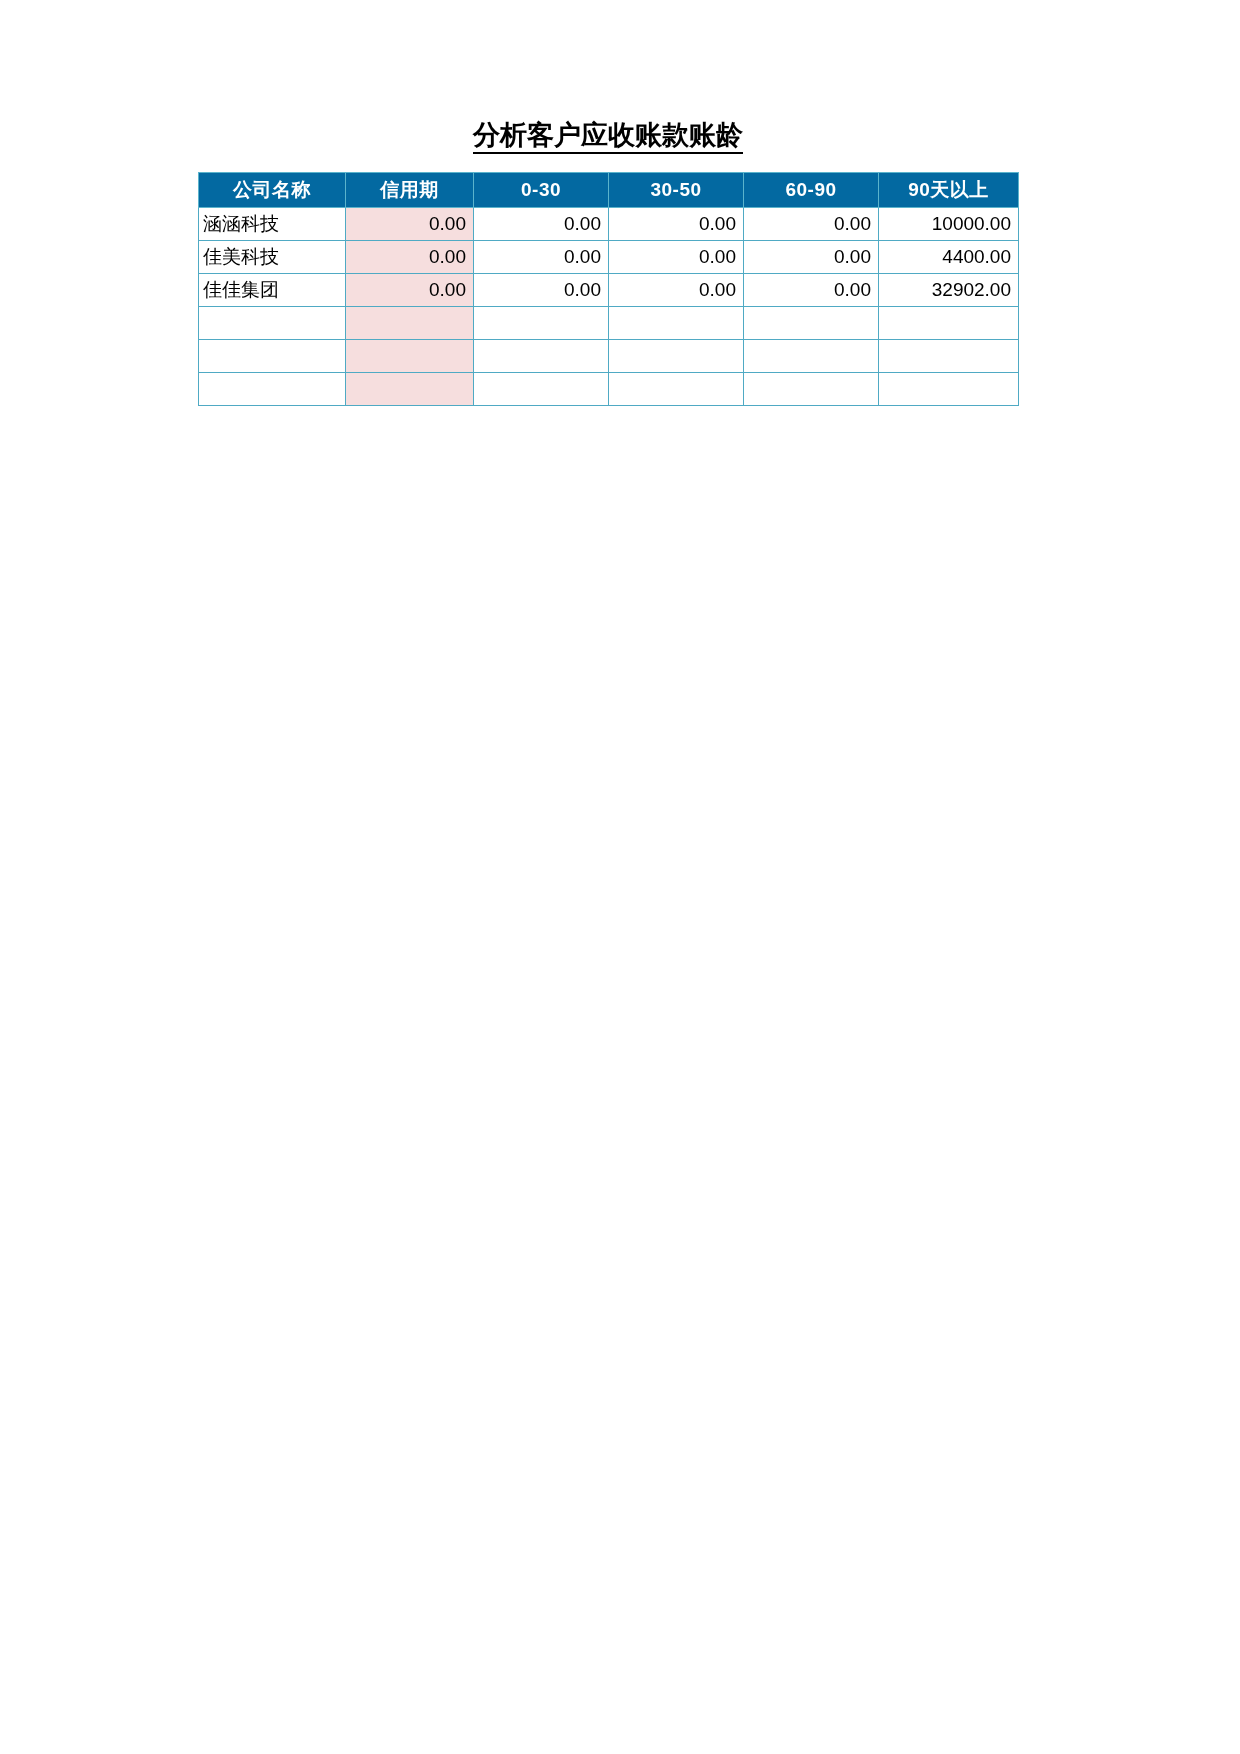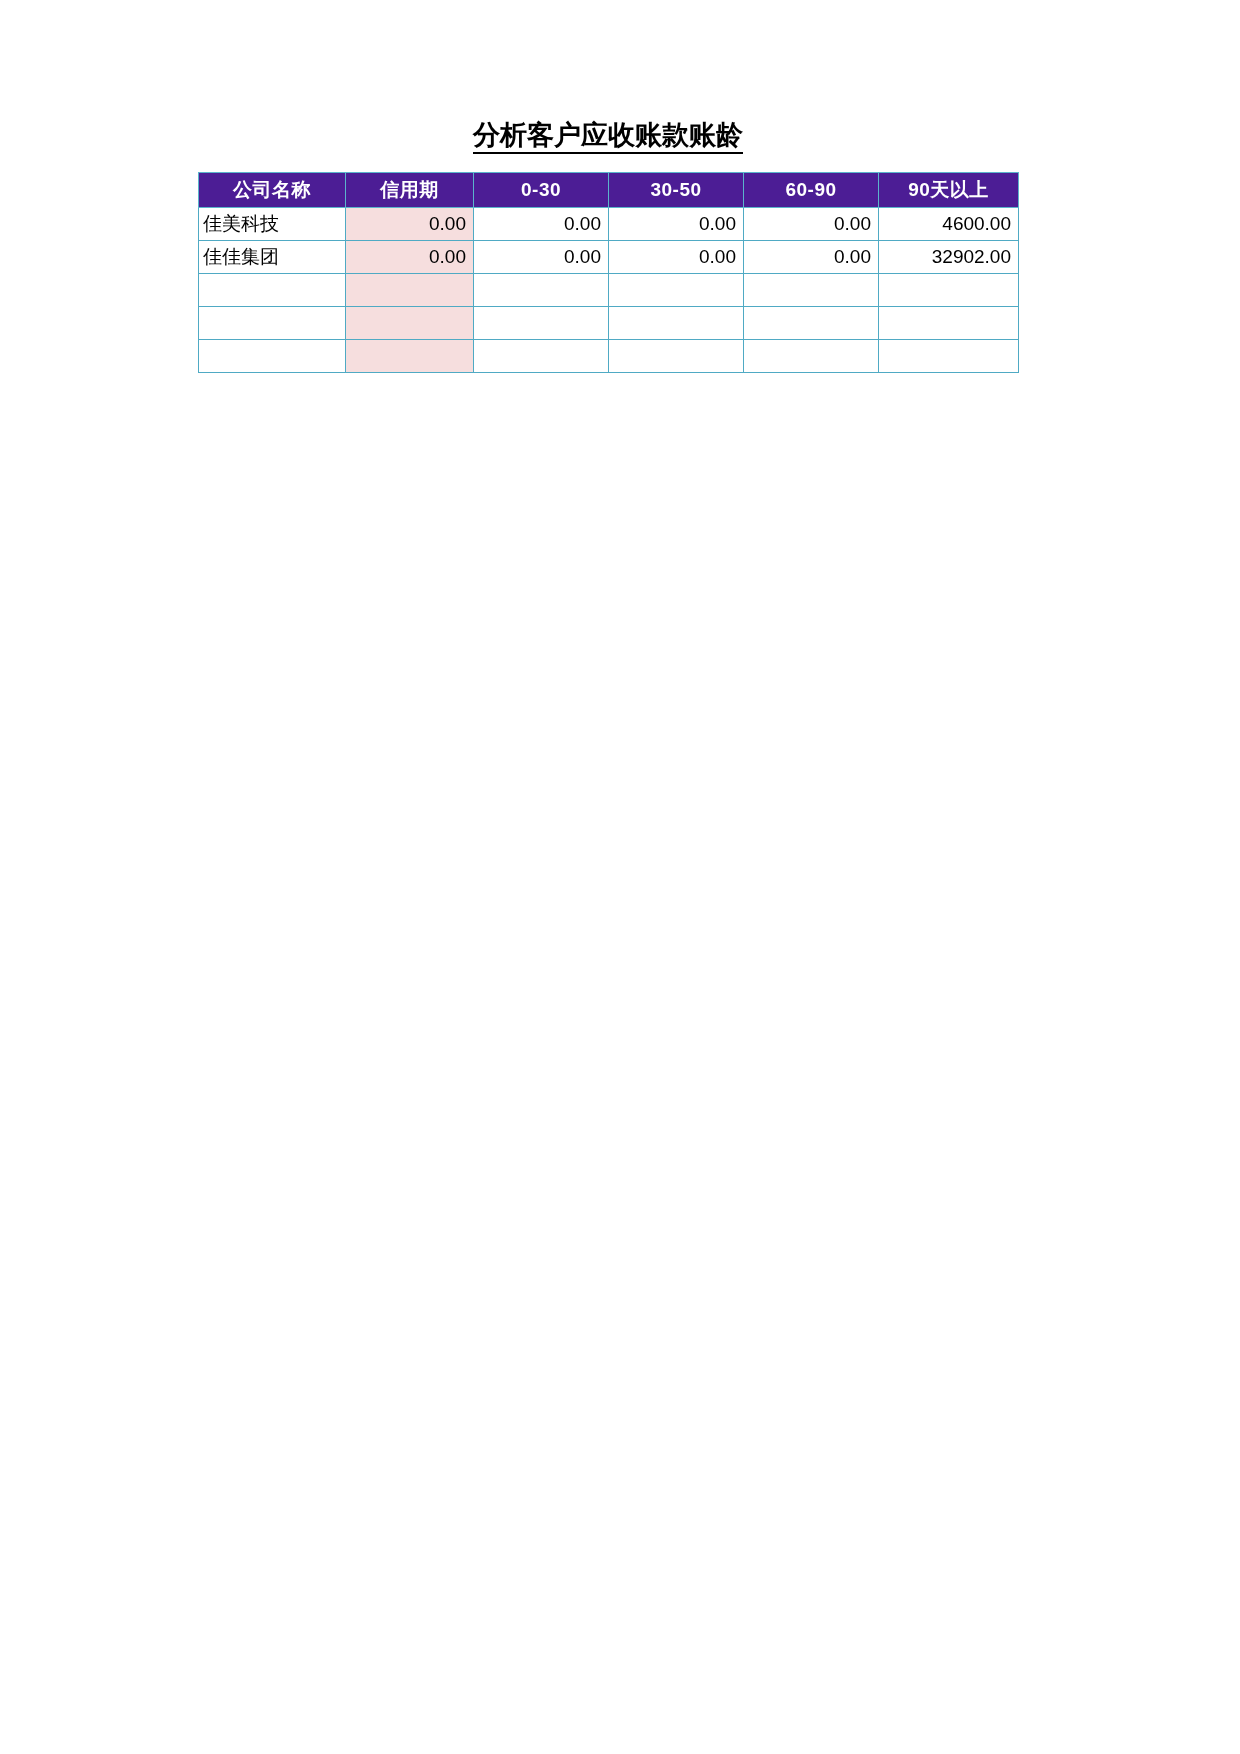--- a/index.html
+++ b/index.html
@@ -50,21 +50,21 @@
     width: 820px;
   }
   table.aging col.c-name   { width: 147px; }
   table.aging col.c-credit { width: 128px; }
   table.aging col.c-b1     { width: 135px; }
   table.aging col.c-b2     { width: 135px; }
   table.aging col.c-b3     { width: 135px; }
   table.aging col.c-b4     { width: 140px; }
 
   table.aging thead th {
-    background: #4c1d95;
+    background: #0369a1;
     color: #ffffff;
     font-size: 19px;
     font-weight: bold;
     text-align: center;
     height: 34px;
     padding: 0;
     border: 1px solid #5BB4CC;
     letter-spacing: 0.5px;
   }
   table.aging tbody td {
@@ -115,26 +115,34 @@
         <th>公司名称</th>
         <th>信用期</th>
         <th>0-30</th>
         <th>30-50</th>
         <th>60-90</th>
         <th>90天以上</th>
       </tr>
     </thead>
     <tbody>
       <tr>
+        <td class="name">涵涵科技</td>
+        <td class="credit">0.00</td>
+        <td class="num">0.00</td>
+        <td class="num">0.00</td>
+        <td class="num">0.00</td>
+        <td class="num">10000.00</td>
+      </tr>
+      <tr>
         <td class="name">佳美科技</td>
         <td class="credit">0.00</td>
         <td class="num">0.00</td>
         <td class="num">0.00</td>
         <td class="num">0.00</td>
-        <td class="num">4600.00</td>
+        <td class="num">4400.00</td>
       </tr>
       <tr>
         <td class="name">佳佳集团</td>
         <td class="credit">0.00</td>
         <td class="num">0.00</td>
         <td class="num">0.00</td>
         <td class="num">0.00</td>
         <td class="num">32902.00</td>
       </tr>
       <tr class="empty">

